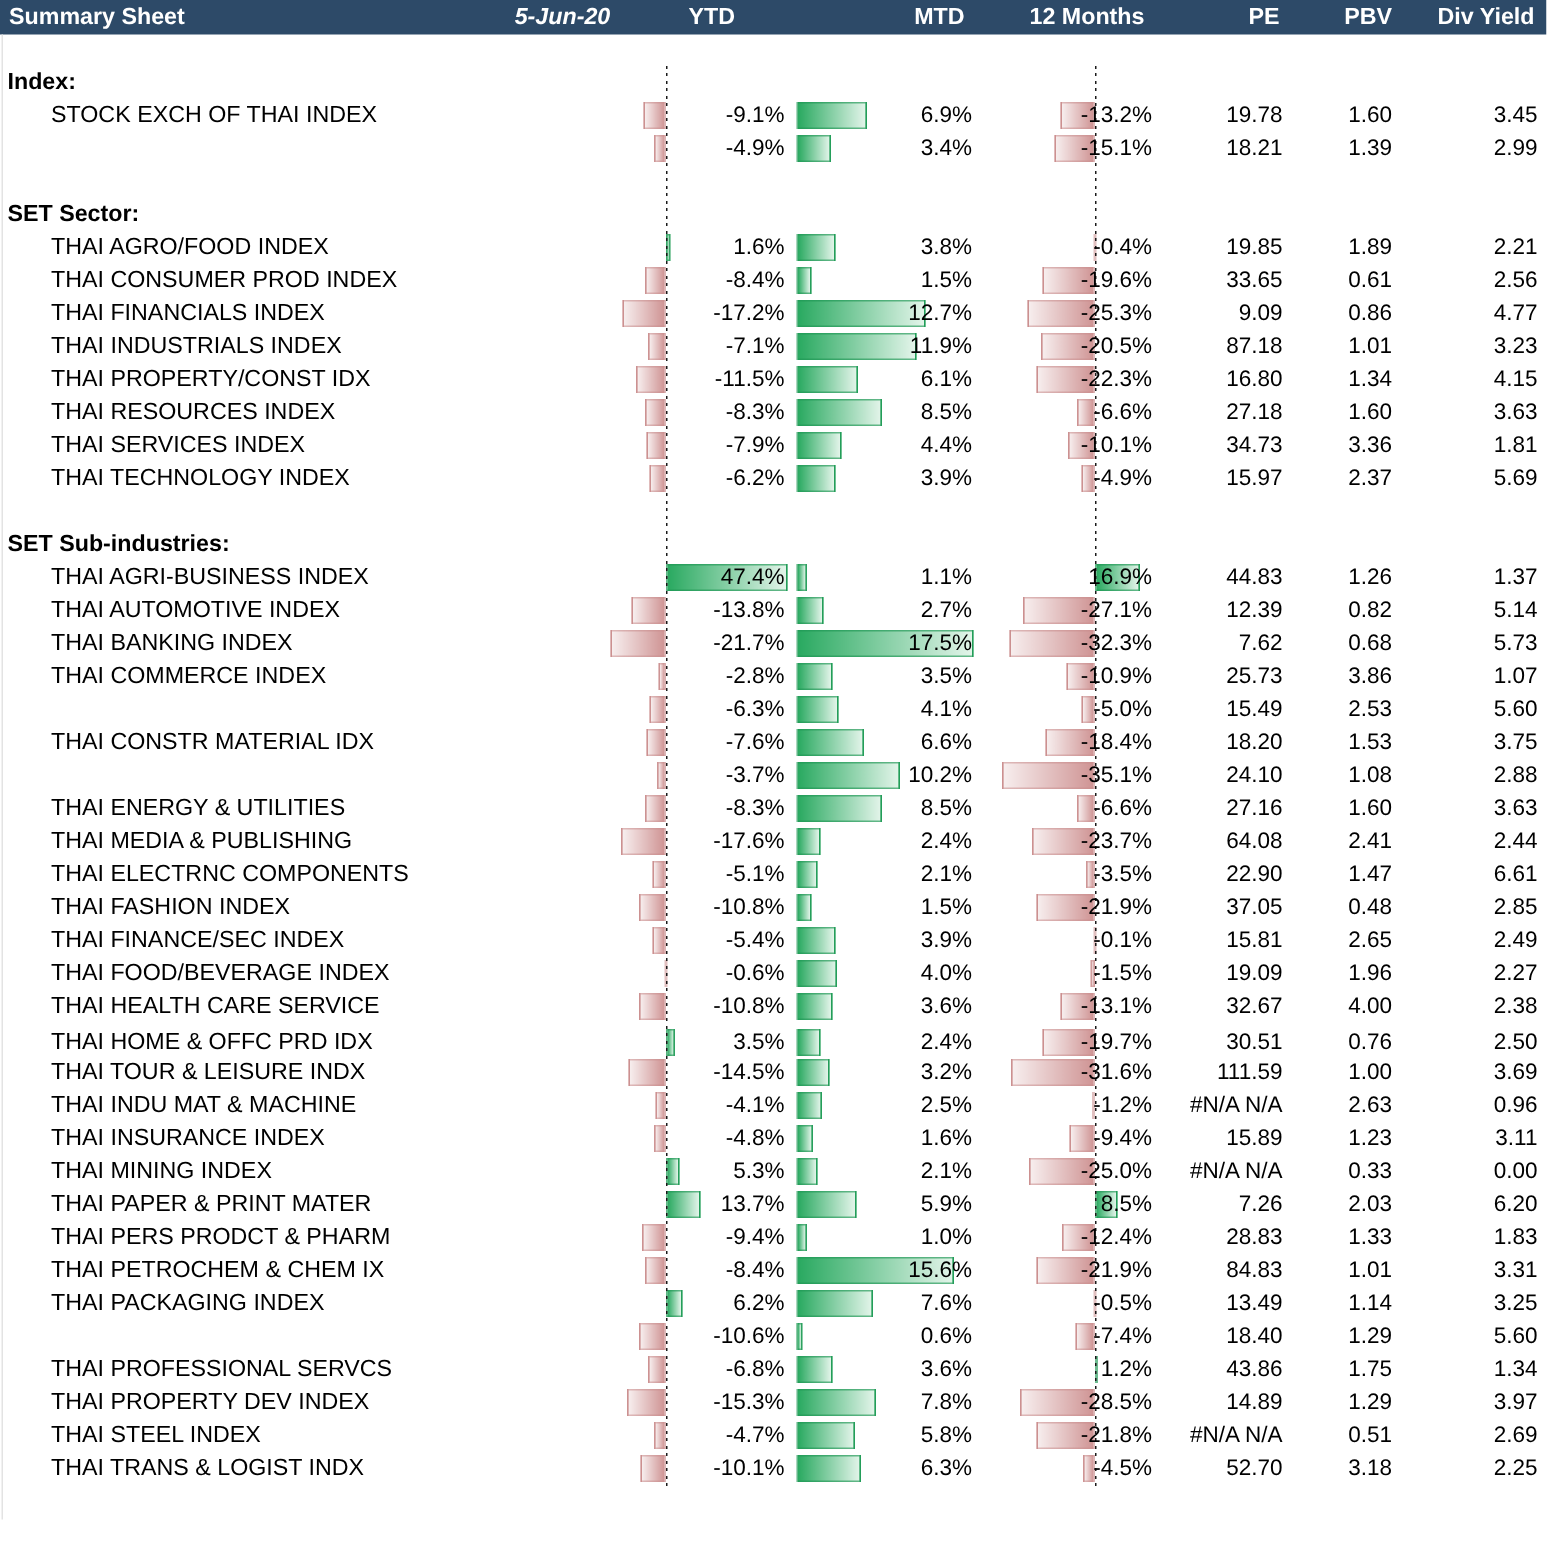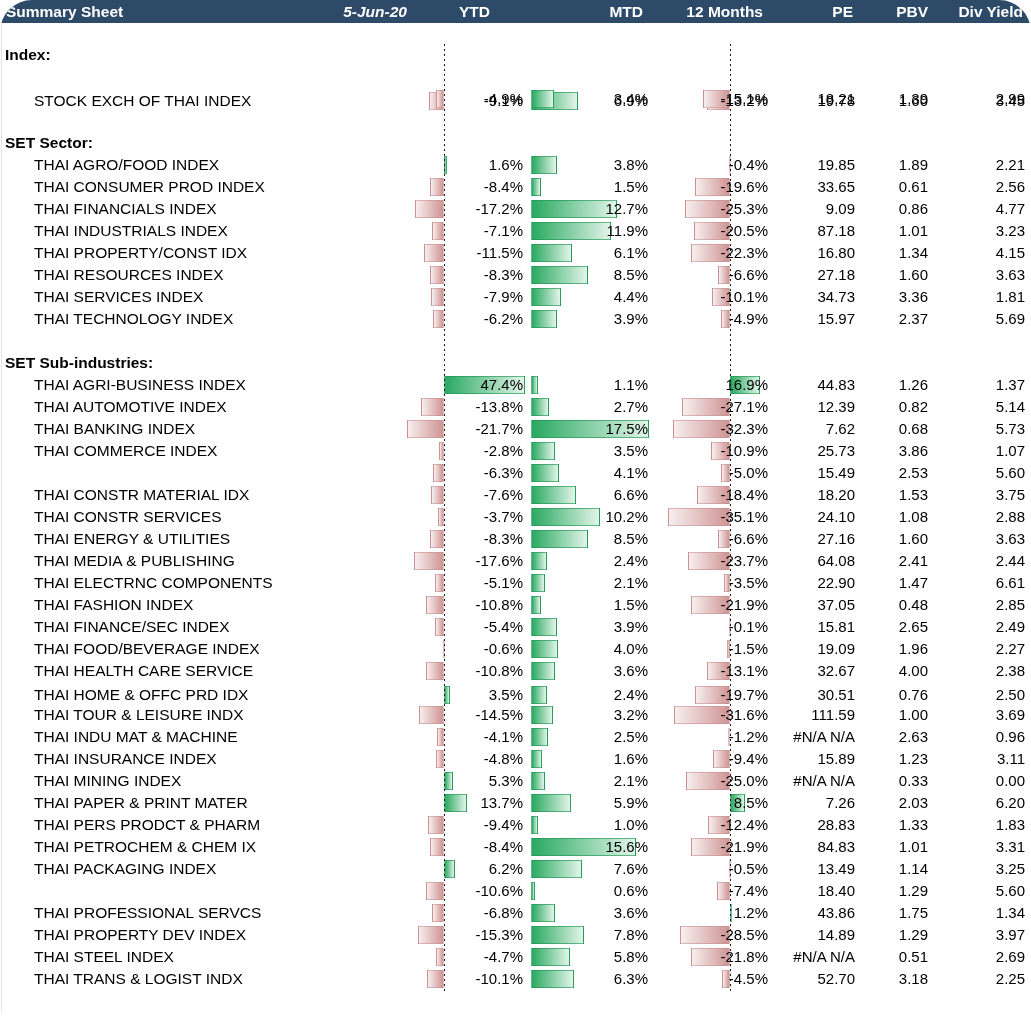--- a/index.html
+++ b/index.html
@@ -1,17 +1,17 @@
 <!DOCTYPE html>
 <html><head>
 <meta charset="utf-8">
 <style>
   html,body { margin:0; padding:0; }
   body { font-family: "Liberation Sans", sans-serif; background:#ffffff; }
-  #app { position:relative; width:1031px; height:1035px; background:#fff; overflow:hidden;border-radius:32px; }
+  #app { position:relative; width:1031px; height:1035px; background:#fff; overflow:hidden; }
 
   
   .hdr { position:absolute; left:0; top:0; width:1031px; height:23px; background:#2d4a68; color:#fff; }
   .hdr span { position:absolute; top:0; line-height:23px; font-size:15.5px; font-weight:bold; }
   .h-title { left:6px; }
   .h-date  { left:320px; width:110px; text-align:center; font-weight:normal; font-style:italic; font-size:15px; }
   .h-col   { text-align:right; }
   .h-ytd { left:420px; width:70px; }
   .h-mtd { left:563px; width:80px; }
   .h-12m { left:663px; width:100px; }
@@ -62,21 +62,21 @@
     <span class="h-col h-pbv">PBV</span>
     <span class="h-col h-div">Div Yield</span>
   </div>
 
   <div class="left-edge"></div>
   <div class="vline ytd"></div>
   <div class="vline m12"></div>
 
   <div id="rows">
       <div class="section-label" style="top: 44px;">Index:</div>
-      <div class="row" style="top: 66px; margin-top: 24px;">
+      <div class="row" style="top: 66px;">
     <span class="cell label">STOCK EXCH OF THAI INDEX</span>
     <span class="bar b-ytd pink" style="width: 15.47px; left: 428.53px; background: linear-gradient(to left, rgb(207, 148, 148), rgb(247, 238, 238));"></span>
     <span class="bar b-mtd green" style="left: 531px; width: 46.575px; background: linear-gradient(to right, rgb(41, 169, 96), rgb(226, 244, 233));"></span>
     <span class="bar b-12m pink" style="width: 23.364px; left: 706.636px; background: linear-gradient(to left, rgb(207, 148, 148), rgb(247, 238, 238));"></span>
     <span class="cell v-ytd">-9.1%</span>
     <span class="cell v-mtd">6.9%</span>
     <span class="cell v-12m">-13.2%</span>
     <span class="cell v-pe">19.78</span>
     <span class="cell v-pbv">1.60</span>
     <span class="cell v-div">3.45</span>
@@ -255,21 +255,20 @@
     <span class="bar b-mtd green" style="left: 531px; width: 44.55px; background: linear-gradient(to right, rgb(41, 169, 96), rgb(226, 244, 233));"></span>
     <span class="bar b-12m pink" style="width: 32.568px; left: 697.432px; background: linear-gradient(to left, rgb(207, 148, 148), rgb(247, 238, 238));"></span>
     <span class="cell v-ytd">-7.6%</span>
     <span class="cell v-mtd">6.6%</span>
     <span class="cell v-12m">-18.4%</span>
     <span class="cell v-pe">18.20</span>
     <span class="cell v-pbv">1.53</span>
     <span class="cell v-div">3.75</span>
   </div>
       <div class="row" style="top: 506px;">
-    <span class="cell label">THAI CONSTR SERVICES</span>
     <span class="bar b-ytd pink" style="width: 6.29px; left: 437.71px; background: linear-gradient(to left, rgb(207, 148, 148), rgb(247, 238, 238));"></span>
     <span class="bar b-mtd green" style="left: 531px; width: 68.85px; background: linear-gradient(to right, rgb(41, 169, 96), rgb(226, 244, 233));"></span>
     <span class="bar b-12m pink" style="width: 62.127px; left: 667.873px; background: linear-gradient(to left, rgb(207, 148, 148), rgb(247, 238, 238));"></span>
     <span class="cell v-ytd">-3.7%</span>
     <span class="cell v-mtd">10.2%</span>
     <span class="cell v-12m">-35.1%</span>
     <span class="cell v-pe">24.10</span>
     <span class="cell v-pbv">1.08</span>
     <span class="cell v-div">2.88</span>
   </div>

